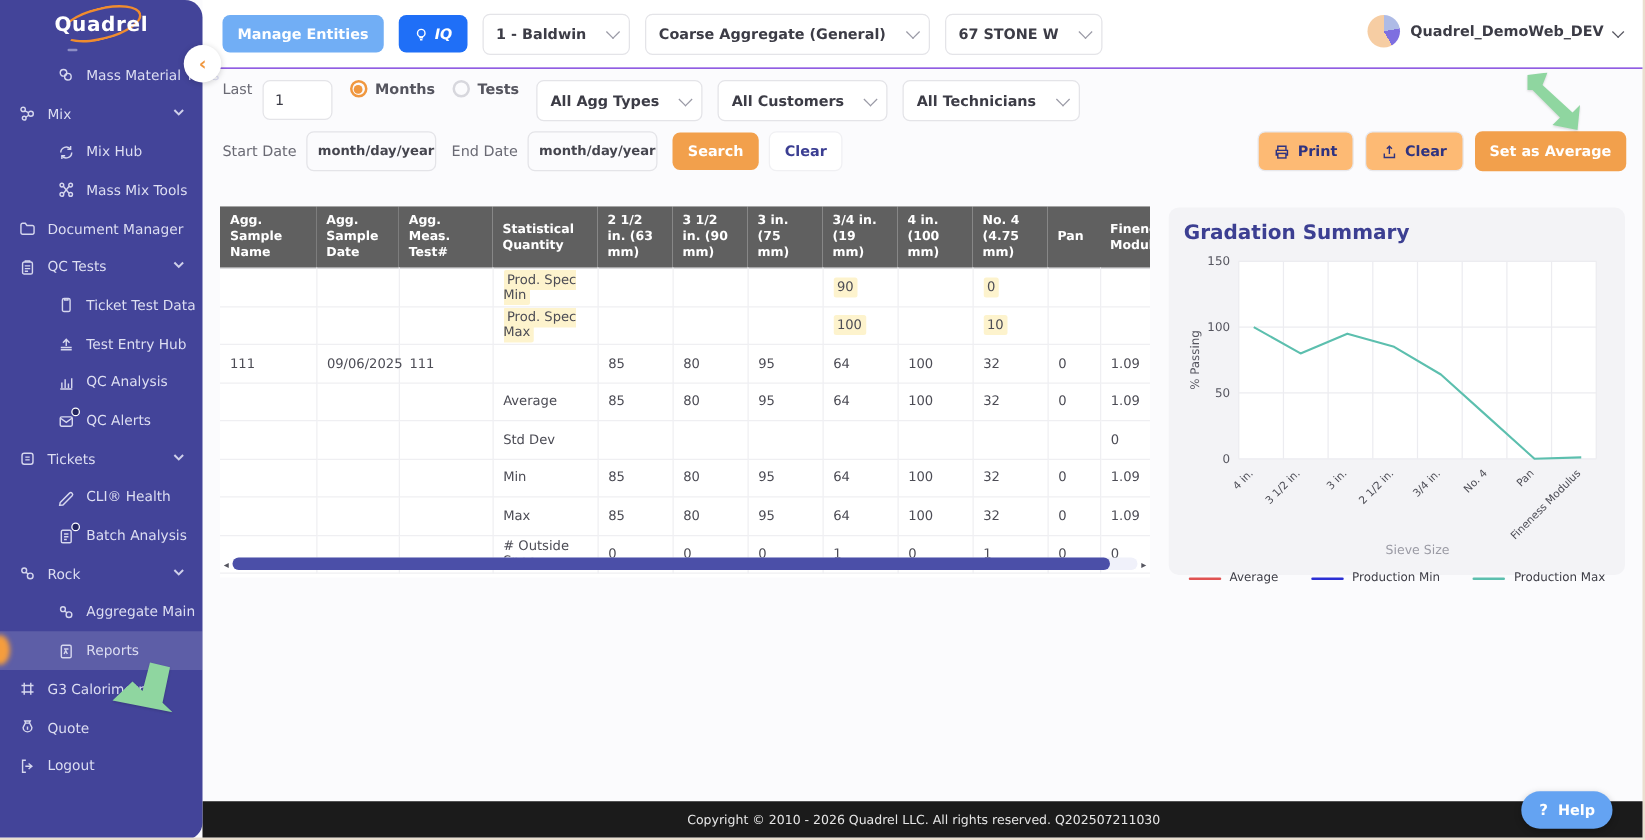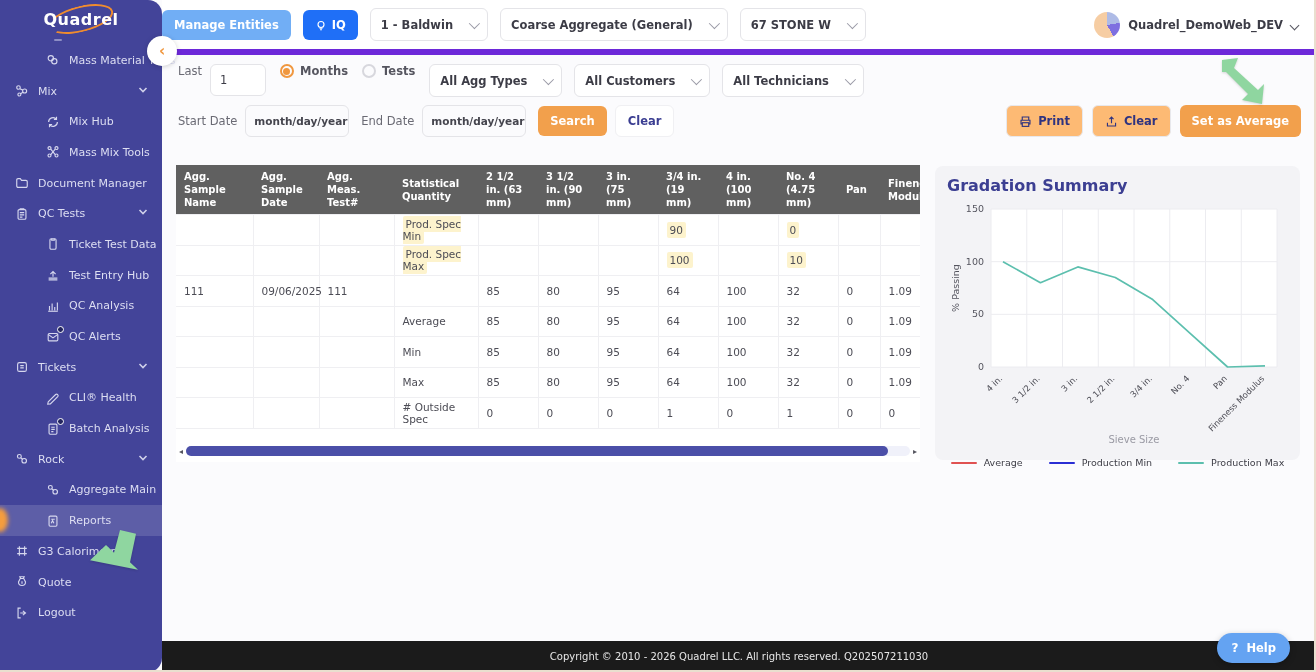--- a/index.html
+++ b/index.html
@@ -19,24 +19,24 @@
   .side-item .ic svg { width:14px; height:14px; stroke:#d6d7ee; stroke-width:1.3; fill:none; }
   .side-item .chev { position:absolute; right:14px; }
   .side-item .chev svg { width:10px; height:10px; stroke:#cfd0ea; stroke-width:1.6; fill:none; }
   .side-item.selected { background:rgba(255,255,255,0.14); }
   .side-item.selected::before { content:""; position:absolute; left:-8px; top:3px; width:16px; height:24px; background:#f59d3d; border-radius:50%; filter:blur(2px); }
   .badge-dot { position:absolute; top:-3px; right:-4px; width:7px; height:7px; background:#23255f; border:1px solid #fff; border-radius:50%; }
   .collapse-btn { position:absolute; left:147px; top:36px; width:30px; height:30px; background:#fff; border-radius:50%; box-shadow:0 1px 5px rgba(0,0,0,.18); display:flex; align-items:center; justify-content:center; color:#f0973f; font-size:15px; font-weight:bold; z-index:9; cursor:pointer; }
 
   
   .main { position:absolute; left:162px; top:0; width:1154px; height:672px; }
-  .topbar { position:absolute; left:0; top:0; width:100%; height:55px; background:#fff; border-bottom:6px solid #6d28d9; display:flex; align-items:center; }
+  .topbar { position:absolute; left:0; top:0; width:100%; height:55px; background:#fff; border-bottom:1px solid #6d28d9; display:flex; align-items:center; padding-left:16px; }
   .btn { border:none; border-radius:6px; font-size:11.5px; font-weight:bold; padding:8px 12px; cursor:pointer; font-family:inherit; }
   .btn-manage { background:#71aef5; color:#fff; margin-right:12px; }
-  .btn-iq { background:#1f6ff7; color:#fff; display:flex; align-items:flex-end; gap:5px; margin-right:12px; }
+  .btn-iq { background:#1f6ff7; color:#fff; display:flex; align-items:flex-end; gap:5px; margin-right:12px;font-style:italic; }
   .btn-iq svg { width:12px; height:12px; stroke:#fff; fill:none; stroke-width:1.5; }
   .select { display:inline-flex; align-items:center; justify-content:space-between; background:#fff; border:1px solid #e4e4e8; border-radius:6px; height:33px; padding:0 10px; font-size:11.5px; color:#3c3c46; font-weight:bold; margin-right:12px; cursor:pointer; }
   .select .sel-chev { margin-left:16px; width:8px; height:8px; border-right:1.5px solid #9a9aa6; border-bottom:1.5px solid #9a9aa6; transform:rotate(45deg) translateY(-2px); }
   .userchip { position:absolute; right:18px; top:12px; display:flex; align-items:center; gap:8px; cursor:pointer; }
   .avatar { width:26px; height:26px; border-radius:50%; background:conic-gradient(#aebbe6 0 80deg,#7e6fe0 80deg 150deg,#f6cda3 150deg 360deg); }
   .username { font-size:11.5px; font-weight:bold; color:#3c3c46; }
   .userchip .sel-chev { width:7px; height:7px; border-right:1.5px solid #55555f; border-bottom:1.5px solid #55555f; transform:rotate(45deg); }
 
   
   .filters1 { position:absolute; left:16px; top:64px; display:flex; align-items:flex-start; }
@@ -477,20 +477,34 @@
               <td></td>
               <td><span>Average</span></td>
               <td><span>85</span></td>
               <td><span>80</span></td>
               <td><span>95</span></td>
               <td><span>64</span></td>
               <td><span>100</span></td>
               <td><span>32</span></td>
               <td><span>0</span></td>
               <td><span>1.09</span></td>
+            </tr>
+            <tr>
+              <td></td>
+              <td></td>
+              <td></td>
+              <td><span>Std Dev</span></td>
+              <td></td>
+              <td></td>
+              <td></td>
+              <td></td>
+              <td></td>
+              <td></td>
+              <td></td>
+              <td><span>0</span></td>
             </tr>
             <tr>
               <td></td>
               <td></td>
               <td></td>
               <td><span>Min</span></td>
               <td><span>85</span></td>
               <td><span>80</span></td>
               <td><span>95</span></td>
               <td><span>64</span></td>

